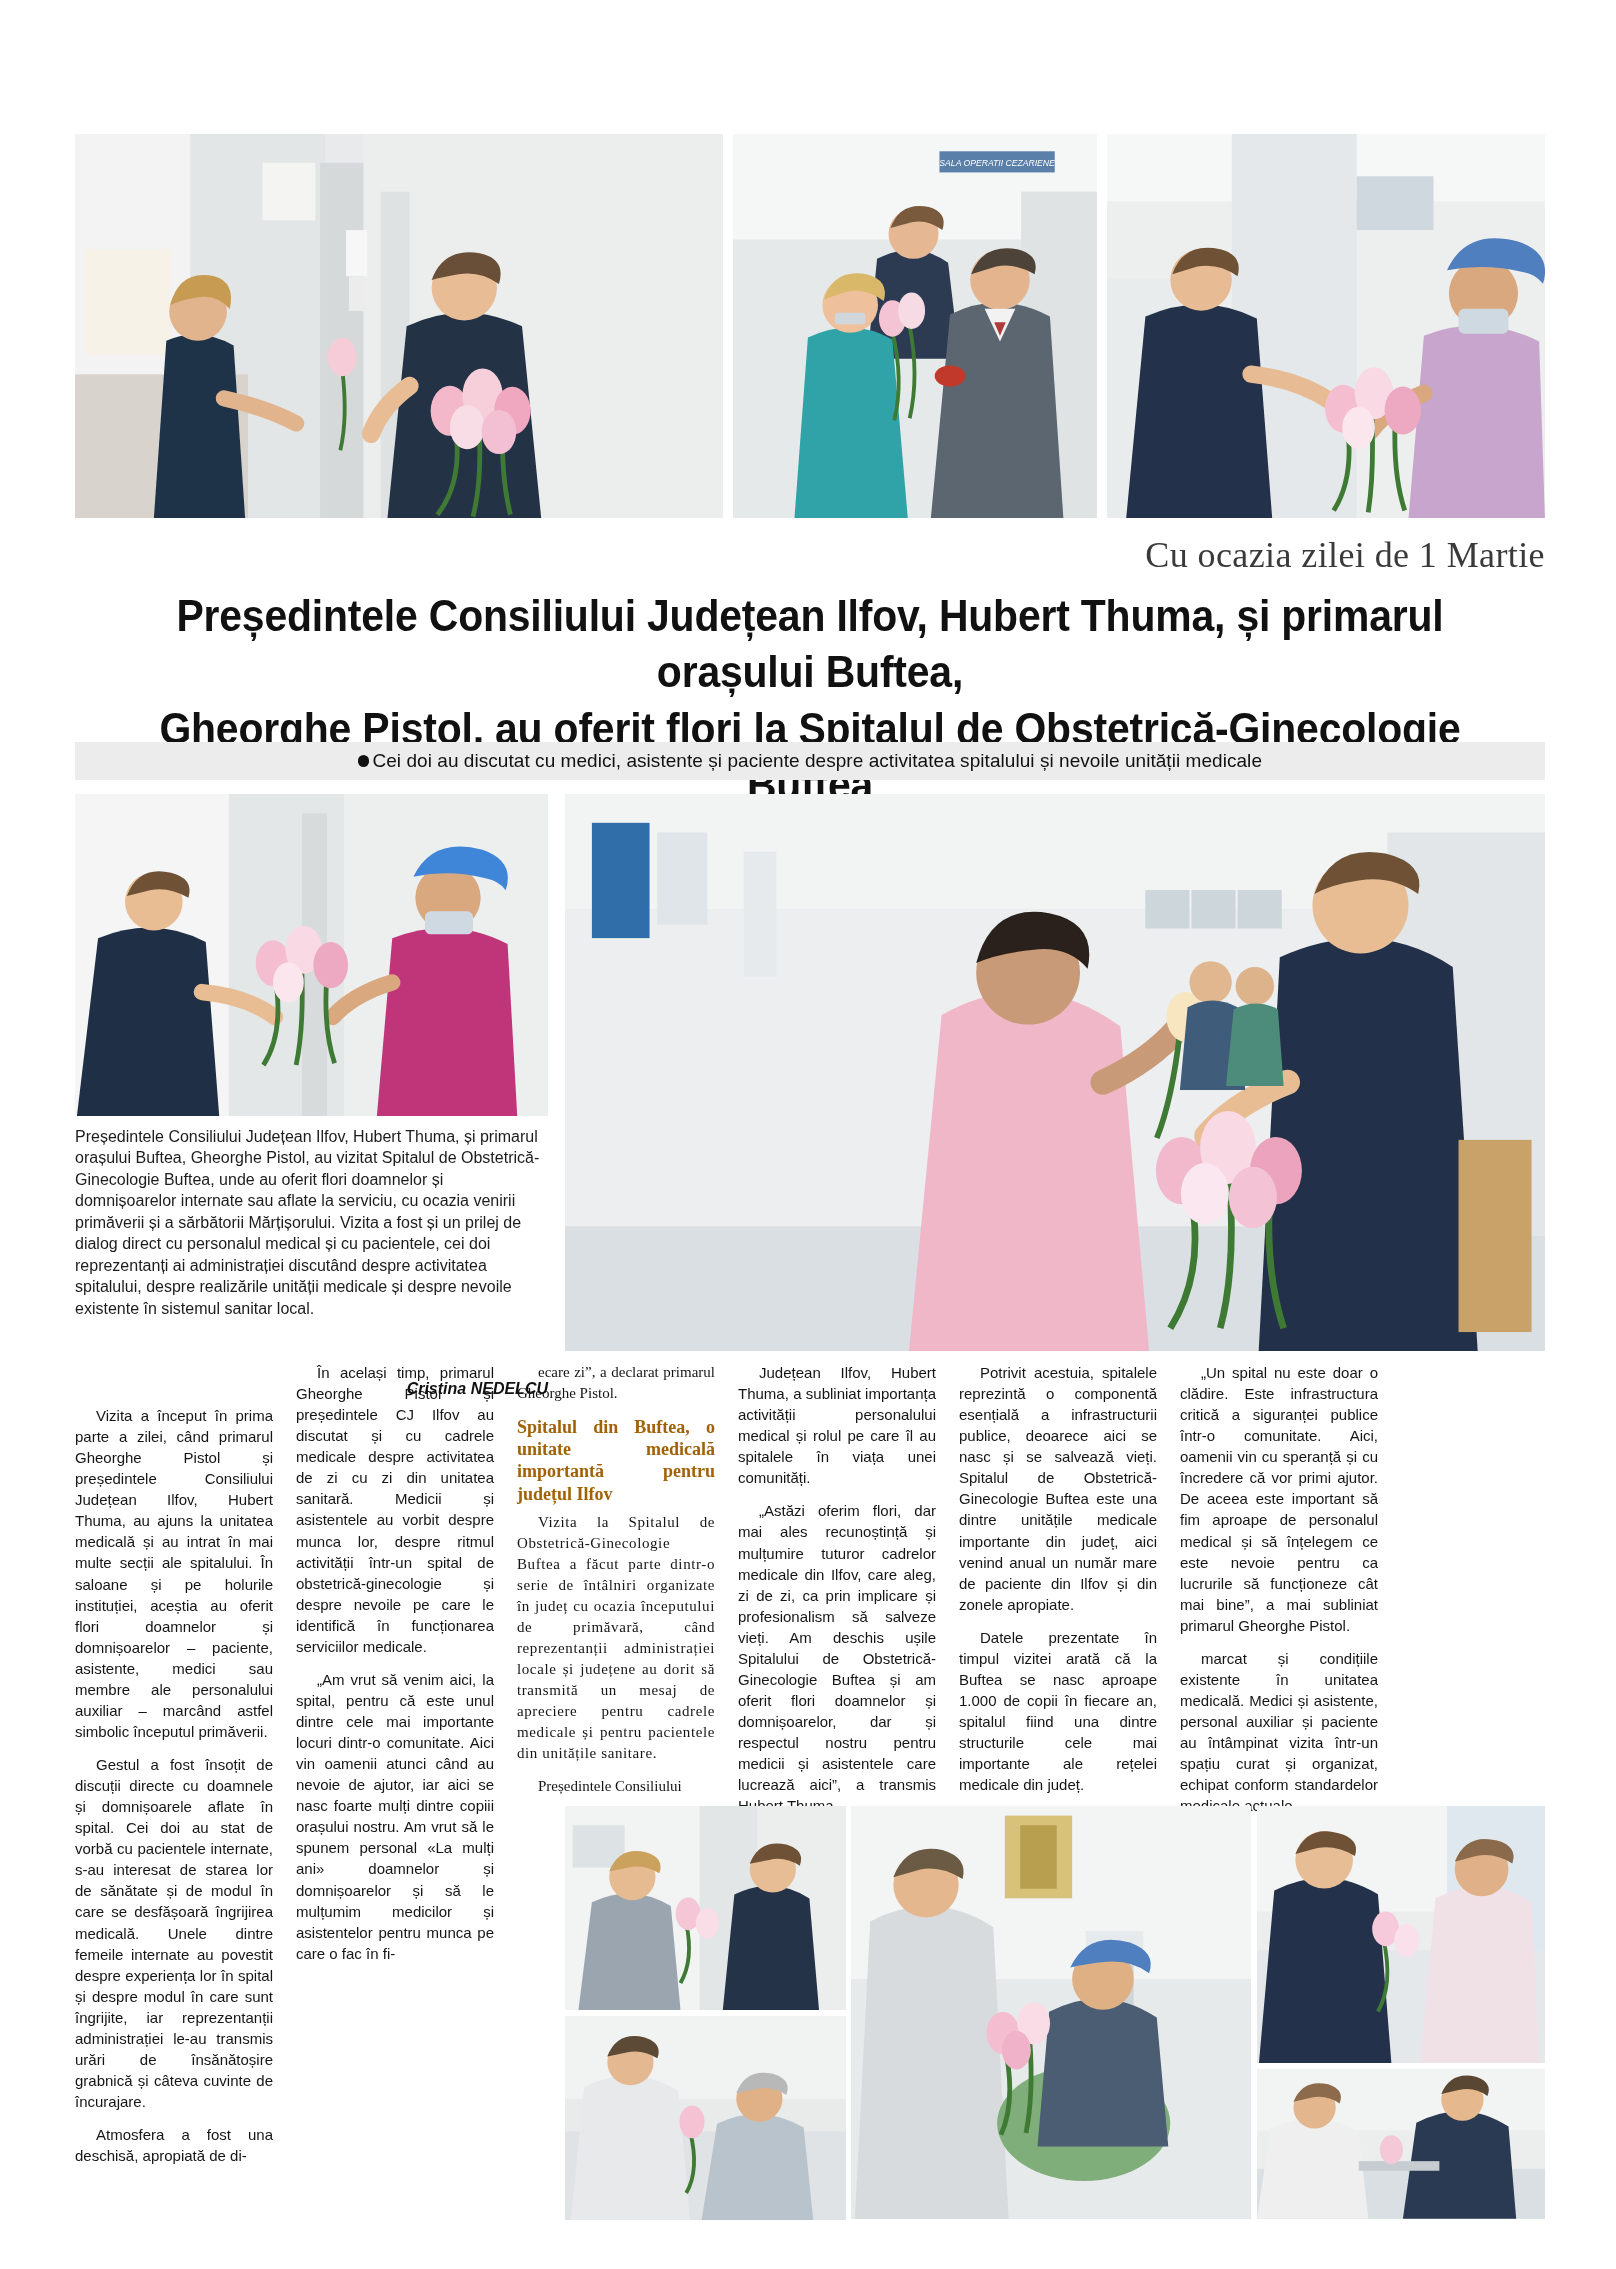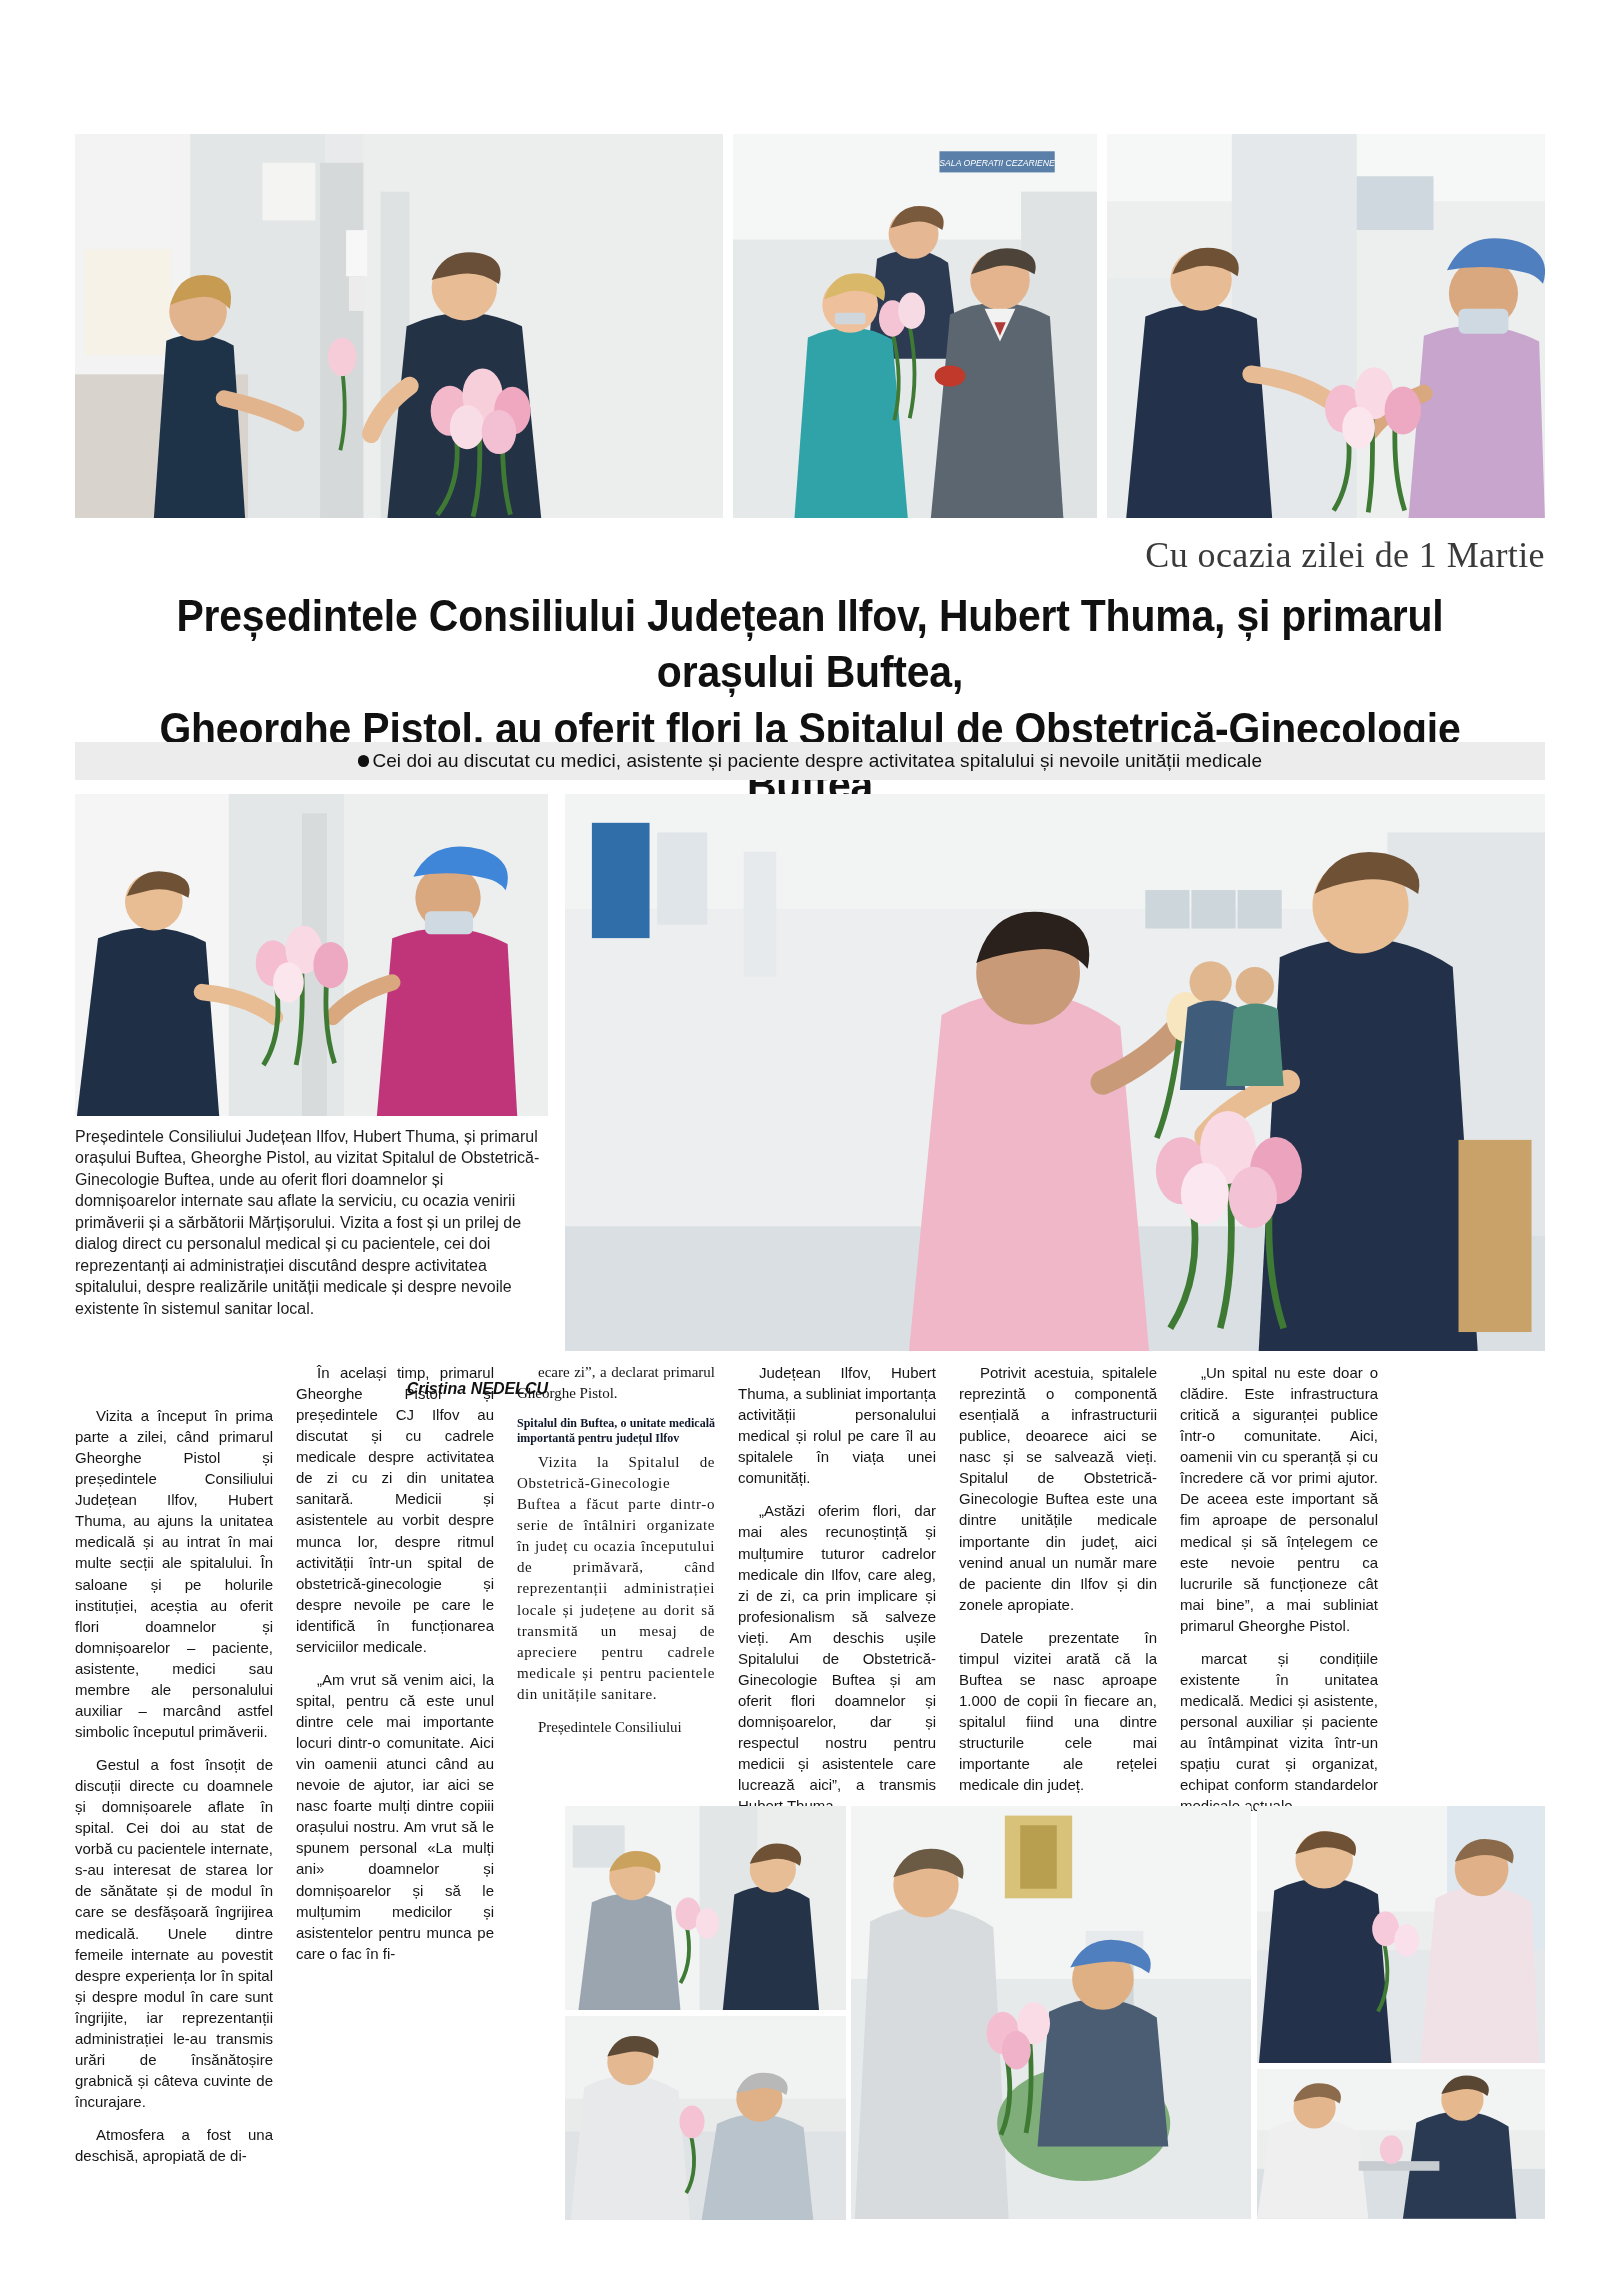--- a/index.html
+++ b/index.html
@@ -196,23 +196,23 @@
   .col p + p { margin-top: 12px; }
   .col-1 { left: 75px;   top: 1405px; width: 198px; }
   .col-2 { left: 296px;  top: 1362px; width: 198px; }
   .col-3 { left: 517px;  top: 1362px; width: 198px; font-family: Liberation Serif, serif; }
   .col-4 { left: 738px;  top: 1362px; width: 198px; }
   .col-5 { left: 959px;  top: 1362px; width: 198px; }
   .col-6 { left: 1180px; top: 1362px; width: 198px; }
 
   .subhead {
     font-weight: bold;
-    font-size: 12px;
+    font-size: 18px;
     line-height: 1.24;
-    color: #0f172a;
+    color: #a16207;
     margin: 11.5px 0 6.7px 0;
     text-indent: 0;
   }
   .tight { letter-spacing: 0.6px; }
 
   
   .bot {
     position: absolute;
     overflow: hidden;
     background: #e2e6e9;

